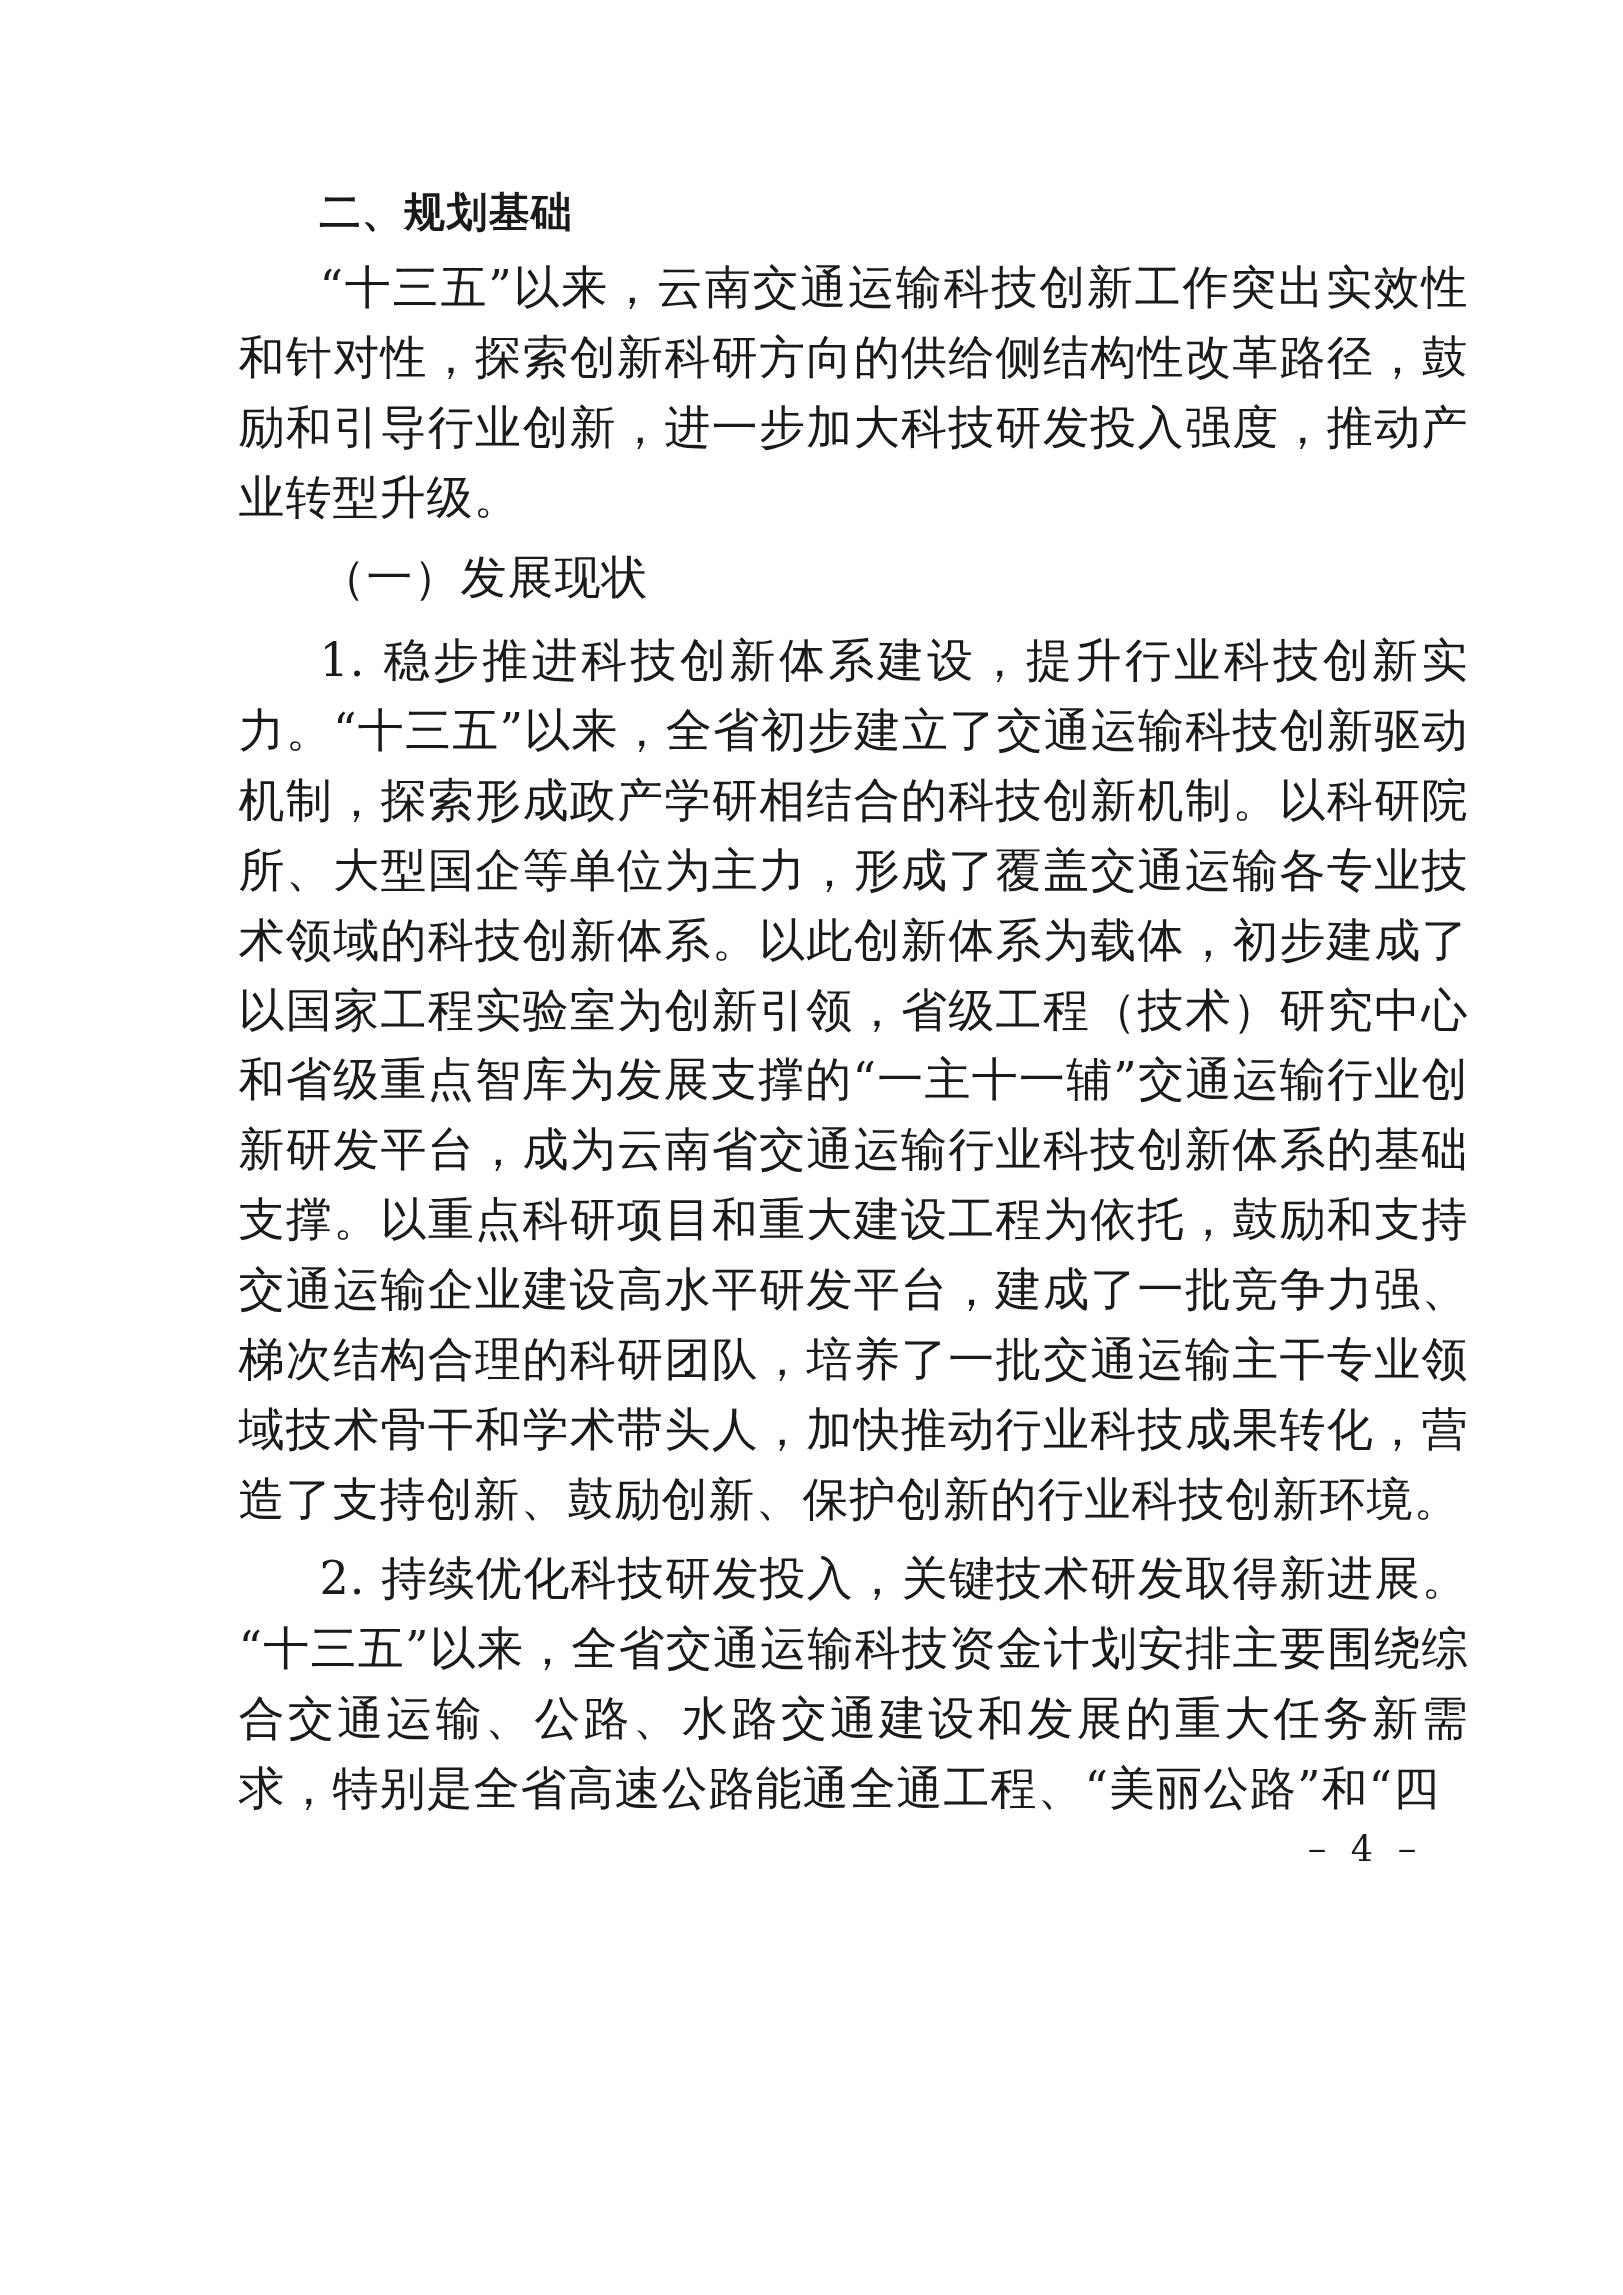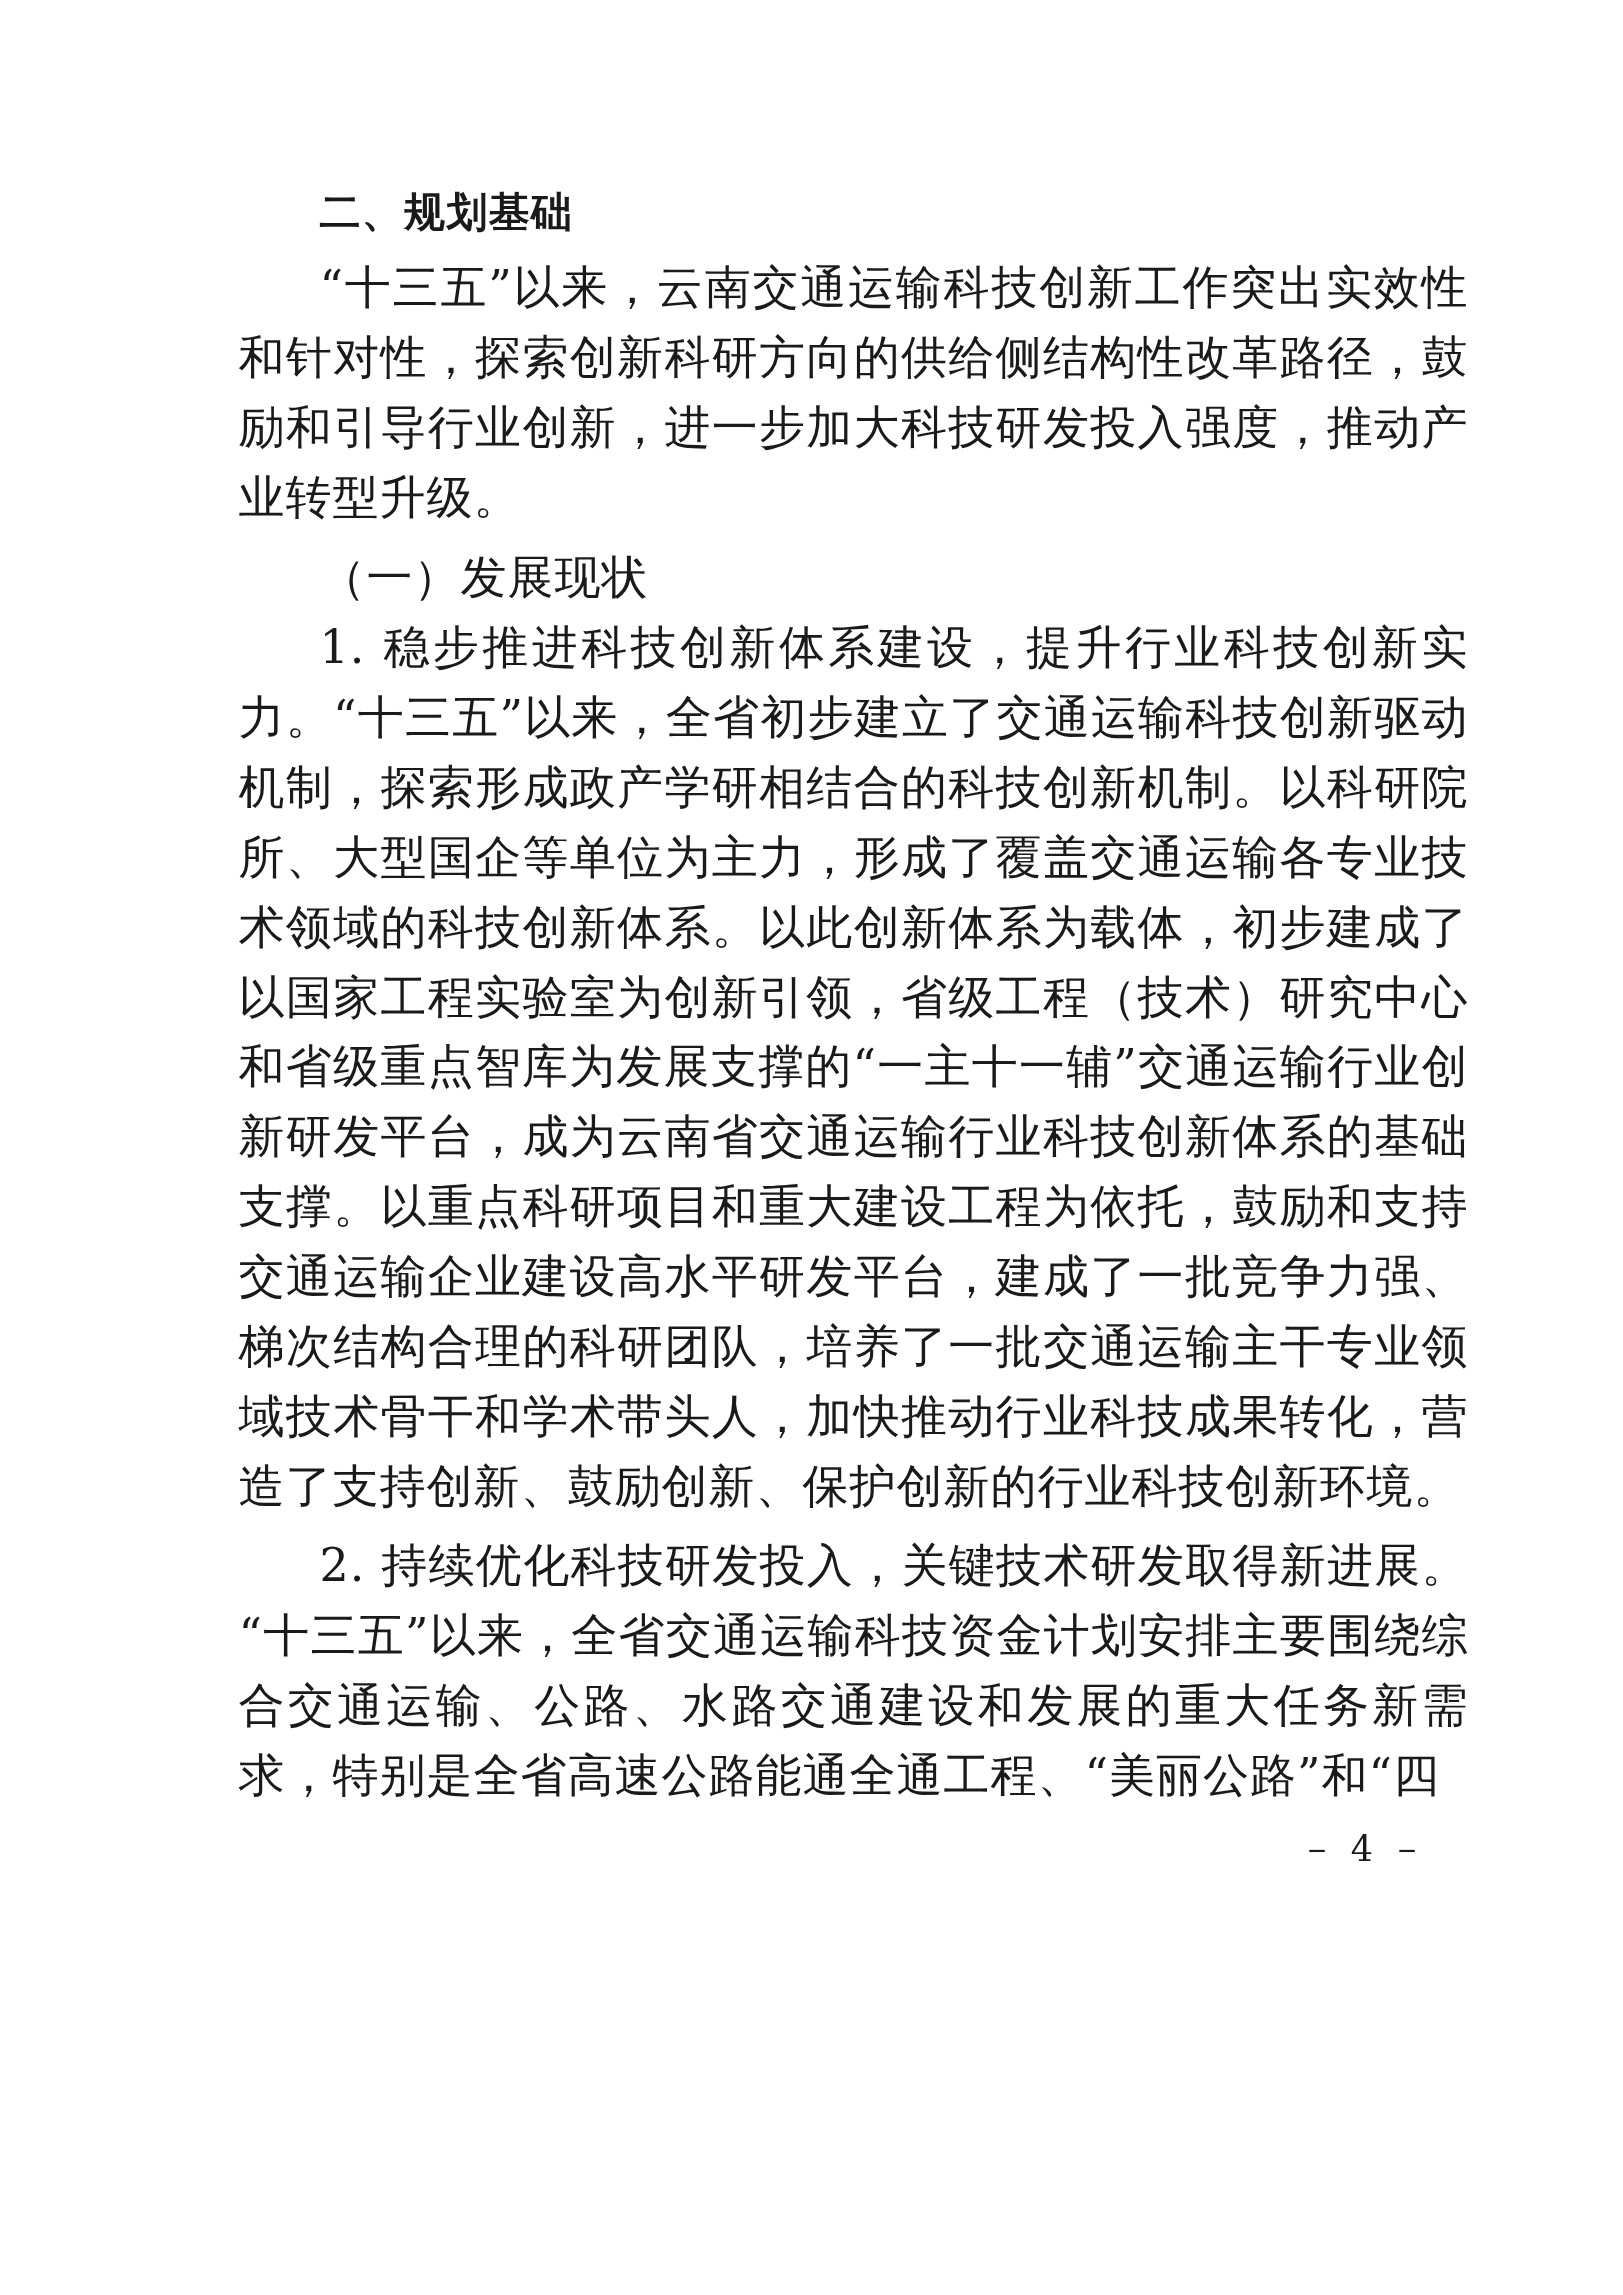--- a/index.html
+++ b/index.html
@@ -43,21 +43,21 @@
     line-height: 1.52;
     letter-spacing: 1px;
     margin: 0 0 1.3px 0;
     text-indent: 81px;
     text-align: justify;
     text-justify: inter-ideograph;
     font-family: "DejaVu Serif", "Liberation Serif", serif;
   }
   .para.sub-heading {
     margin-top: 10.5px;
-    margin-bottom: 0;
+    margin-bottom: 13px;
   }
   .para.last-block {
     margin-top: 9.2px;
   }
   .page-number {
     position: absolute;
     right: 196px;
     bottom: 111px;
     font-size: 35px;
     letter-spacing: 2.6px;

